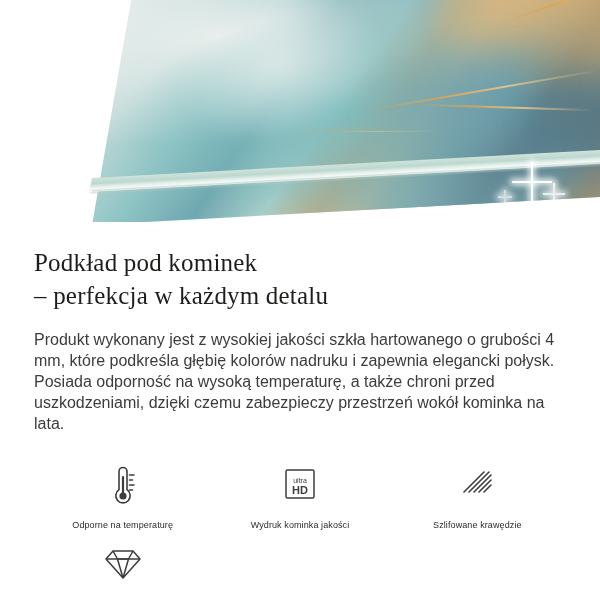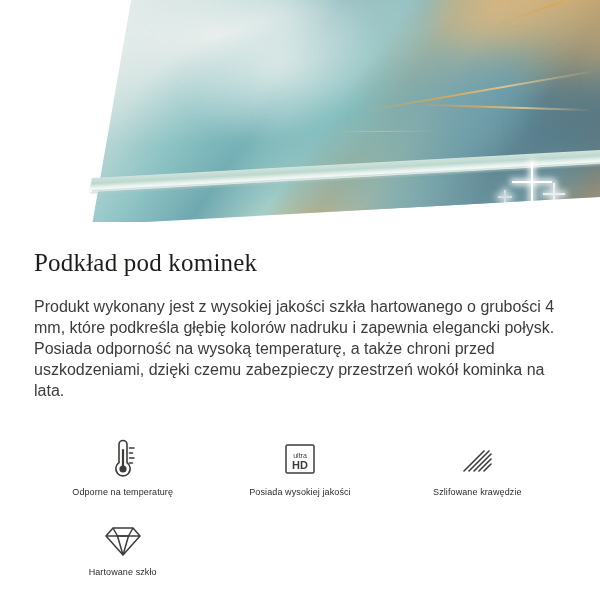--- a/index.html
+++ b/index.html
@@ -150,21 +150,21 @@
   }
   .feature {
     display: flex;
     flex-direction: column;
     align-items: center;
     justify-content: flex-start;
   }
   .feature .icon-wrap {
     height: 52px;
     display: flex;
-    align-items: flex-end;
+    align-items: flex-start;
     justify-content: center;
   }
   .feature .caption {
     margin-top: 6px;
     font-size: 9px;
     color: #2b2b2a;
     text-align: left;
     letter-spacing: .1px;
   }
   svg { display: block; }
@@ -189,20 +189,21 @@
     <div class="glass-edge2"></div>
     <div class="sparkle sp1"></div>
     <div class="sparkle sp2"></div>
     <div class="sparkle sp3"></div>
   </div>
 
   <div class="content">
 
     <h1 class="headline">
       <span>Podkład pod kominek</span>
+      <span class="line2">– perfekcja w każdym detalu</span>
     </h1>
 
     <p class="body-copy">Produkt wykonany jest z wysokiej jakości szkła hartowanego o grubości 4 mm, które podkreśla głębię kolorów nadruku i zapewnia elegancki połysk. Posiada odporność na wysoką temperaturę, a także chroni przed uszkodzeniami, dzięki czemu zabezpieczy przestrzeń wokół kominka na lata.</p>
 
     <div class="features">
 
       <div class="feature">
         <div class="icon-wrap">
           <svg width="40" height="46" viewBox="0 0 40 46" fill="none" stroke="#3c3c3b" stroke-width="1.6" stroke-linecap="round">
             <path d="M16 9.5a4 4 0 0 1 8 0v18.2a7.2 7.2 0 1 1-8 0V9.5z"></path>
@@ -215,21 +216,21 @@
       </div>
 
       <div class="feature">
         <div class="icon-wrap">
           <svg width="44" height="44" viewBox="0 0 44 44">
             <rect x="8" y="8" width="28" height="28" rx="1.5" fill="none" stroke="#3c3c3b" stroke-width="1.5"></rect>
             <text x="22" y="20.5" text-anchor="middle" font-family="Liberation Sans, sans-serif" font-size="7" fill="#3c3c3b">ultra</text>
             <text x="22" y="31.5" text-anchor="middle" font-family="Liberation Sans, sans-serif" font-size="11" font-weight="bold" fill="#3c3c3b">HD</text>
           </svg>
         </div>
-        <div class="caption">Posiada wysokiej jakości</div>
+        <div class="caption">Wydruk kominka jakości</div>
       </div>
 
 
       <div class="feature">
         <div class="icon-wrap">
           <svg width="44" height="40" viewBox="0 0 44 40" fill="none" stroke="#3c3c3b" stroke-width="1.6" stroke-linecap="round">
             <path d="M9 30 L29 10"></path>
             <path d="M14 30 L34 10"></path>
             <path d="M19 30 L36 13"></path>
             <path d="M24 30 L36 18"></path>

